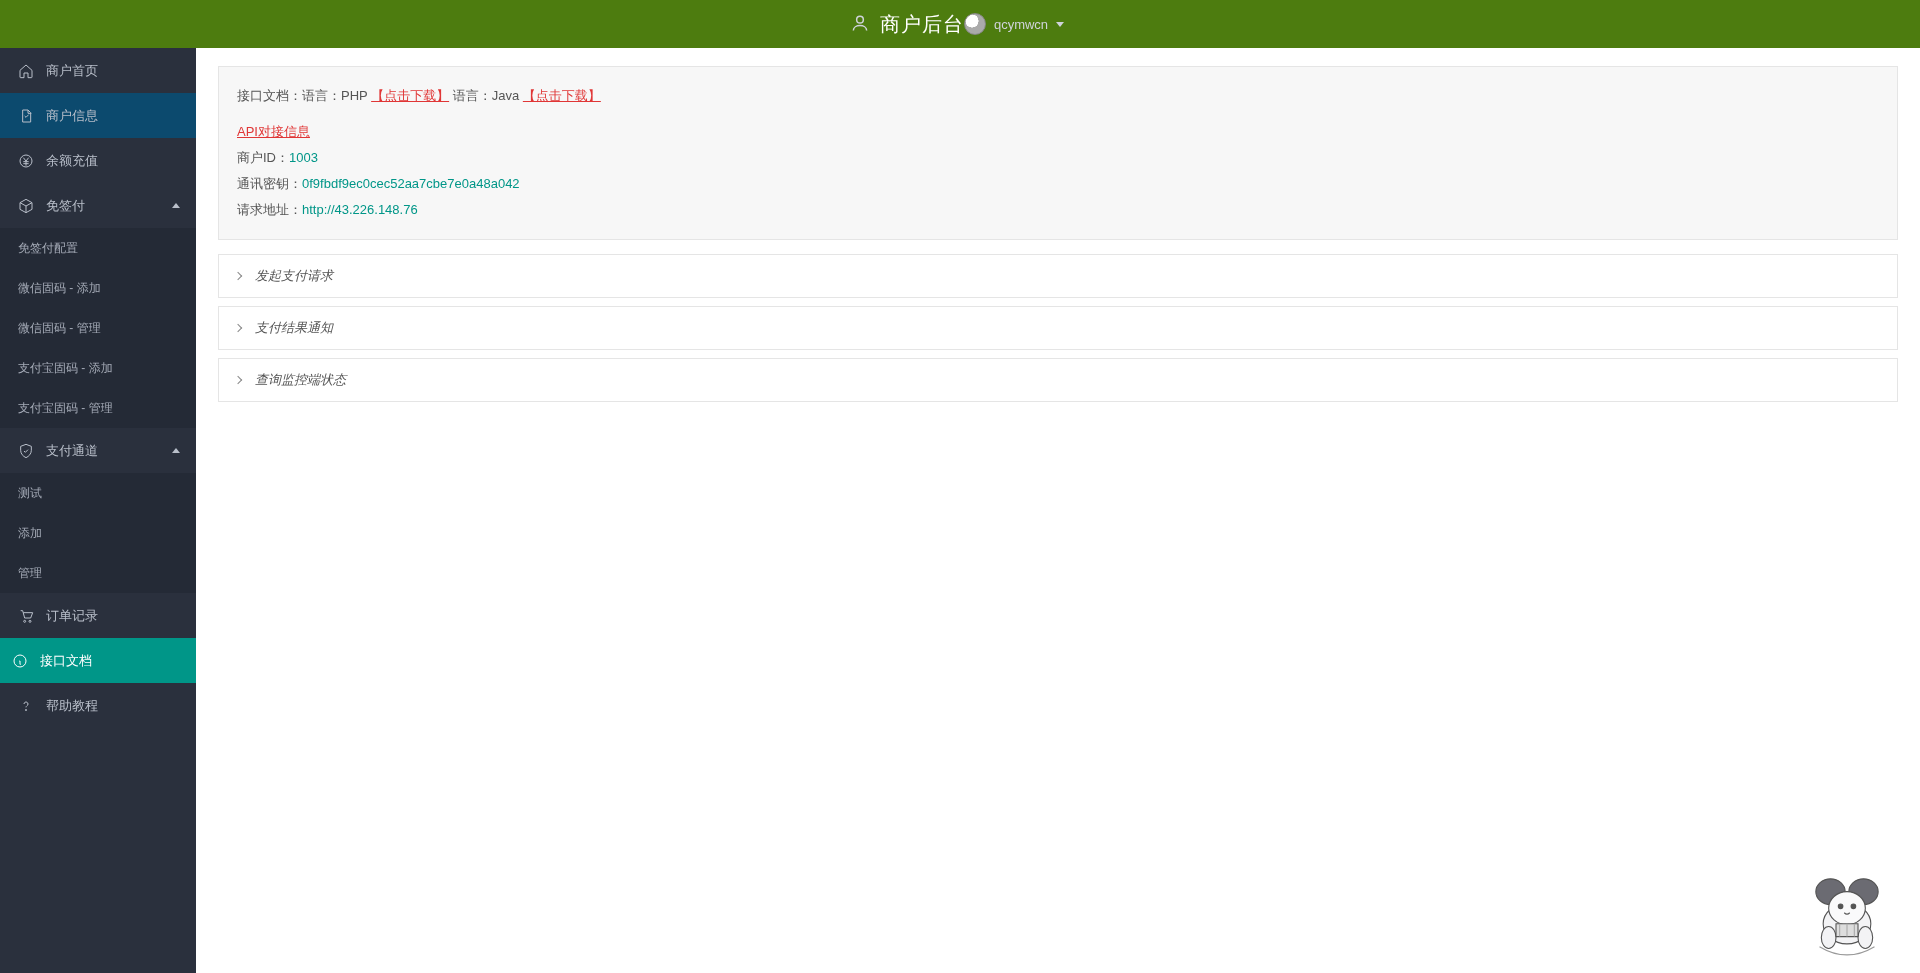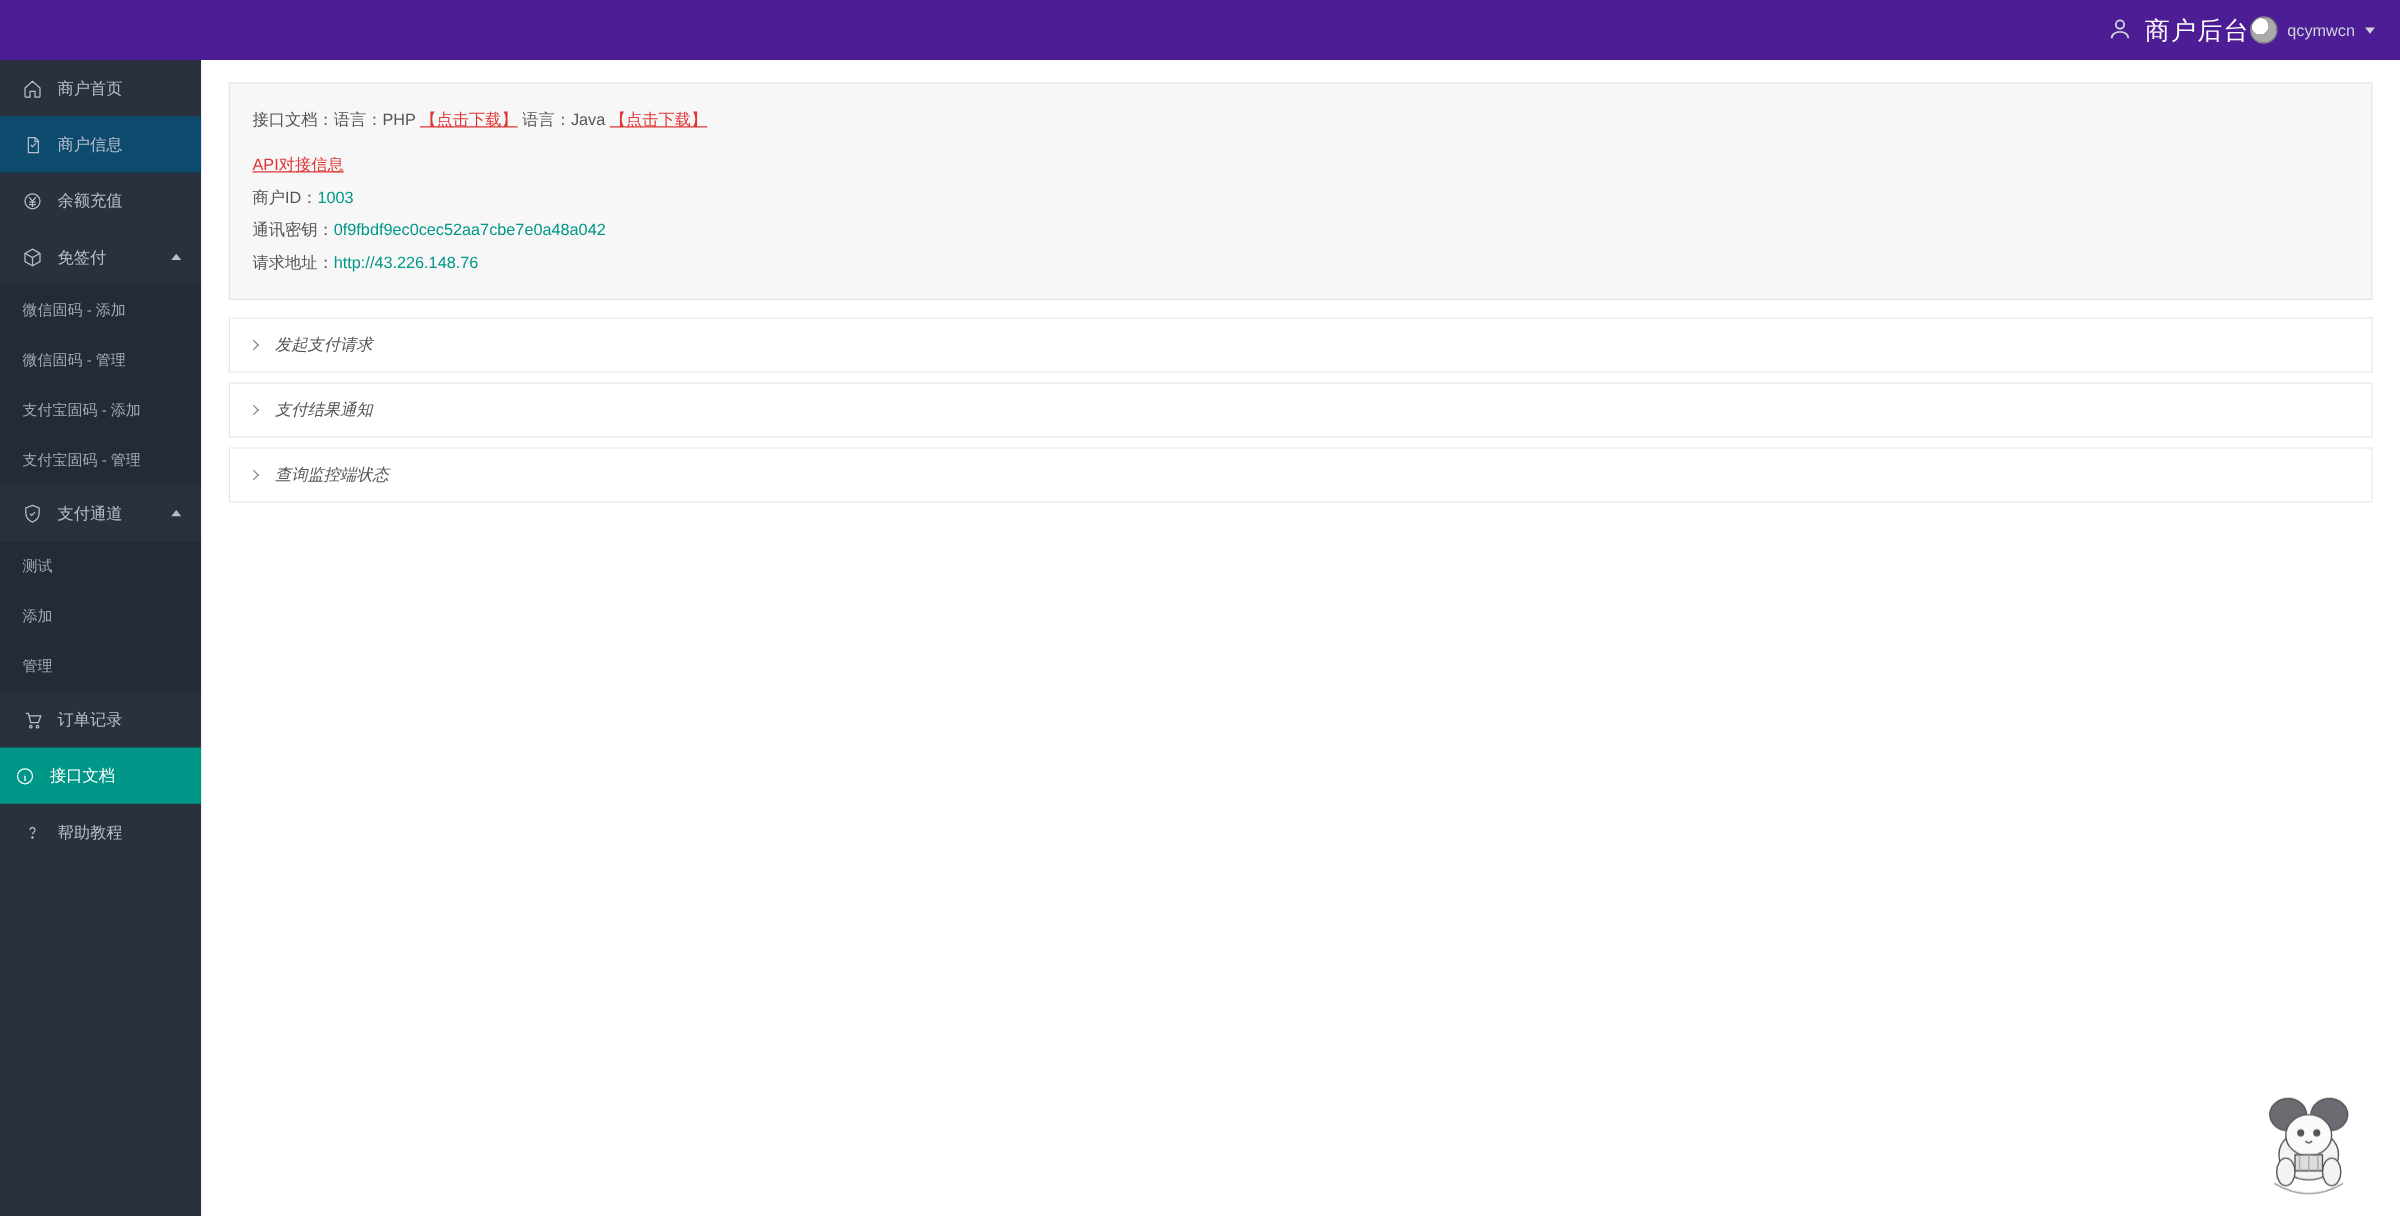--- a/index.html
+++ b/index.html
@@ -8,44 +8,44 @@
   font-size: 13px;
   background: #f0f0f0;
   color: #333;
   overflow: hidden;
 }
 .app { display: flex; flex-direction: column; height: 973px; width: 1920px; }
 
 
 .header {
   height: 48px;
-  background: #4c1d95;
+  background: #4d7c0f;
   display: flex;
   align-items: center;
-  justify-content: flex-end;
+  justify-content: center;
   padding: 0 20px 0 14px;
   color: #dfe3e8;
 }
 .brand { display: flex; align-items: center; gap: 10px; }
 .brand svg { width: 20px; height: 20px; }
 .brand-title { font-size: 20px; font-weight: 400; letter-spacing: 1px; color: #fff; }
 .user-area { display: flex; align-items: center; gap: 8px; cursor: pointer; color: #cfd3da; font-size: 13px; }
 .avatar {
   width: 22px; height: 22px; border-radius: 50%;
   background: radial-gradient(circle at 35% 35%, #fff 0 35%, #aaa 36% 100%);
   border: 1px solid #888;
 }
 .caret-down { width: 0; height: 0; border-left: 4px solid transparent; border-right: 4px solid transparent; border-top: 5px solid #cfd3da; }
 
 
 .body { display: flex; flex: 1; min-height: 0; }
 
 
 .sidebar {
-  width: 161px;
+  width: 196px;
   background: #2a303d;
   color: #b9bfca;
   display: flex;
   flex-direction: column;
   overflow-y: auto;
 }
 .nav-item {
   display: flex; align-items: center; gap: 12px;
   padding: 0 18px;
   height: 45px;
@@ -181,20 +181,23 @@
       <div class="nav-item">
         <span class="icon">
           <svg viewBox="0 0 24 24">
               <path d="M12 2l9 5v10l-9 5-9-5V7z"></path>
               <path d="M3 7l9 5 9-5M12 12v10"></path>
             </svg>
         </span>
         <span>免签付</span>
         <span class="chev"></span>
       </div>
+      <div class="sub-item">
+          <span>免签付配置</span>
+        </div>
       <div class="sub-item">
           <span>微信固码 - 添加</span>
         </div>
       <div class="sub-item">
           <span>微信固码 - 管理</span>
         </div>
       <div class="sub-item">
           <span>支付宝固码 - 添加</span>
         </div>
       <div class="sub-item">

